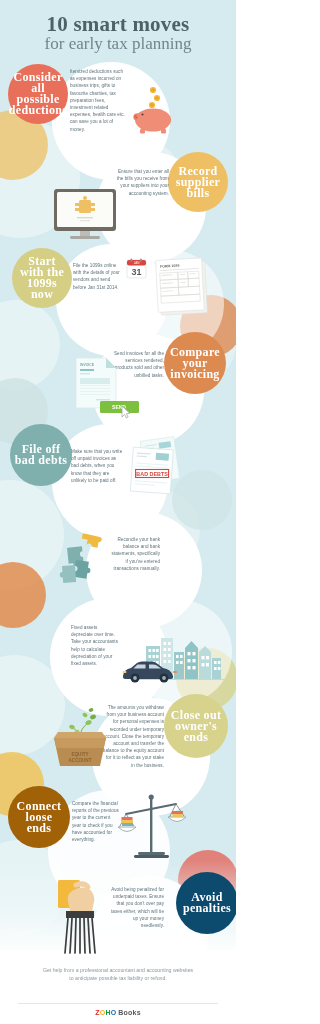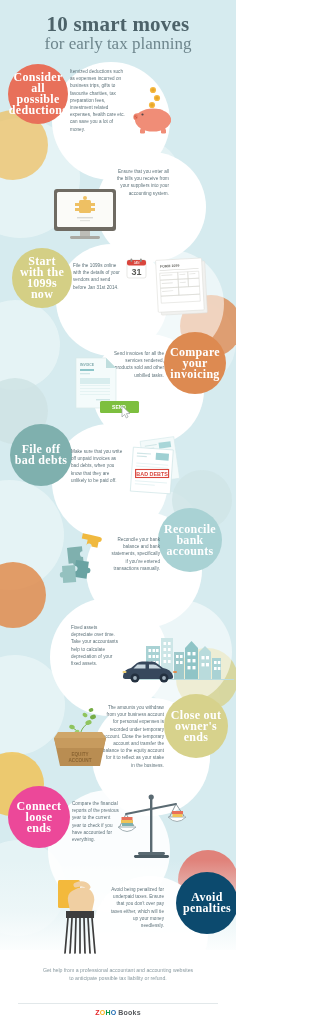--- a/index.html
+++ b/index.html
@@ -215,20 +215,21 @@
       <circle cx="5.6" cy="31.6" r="0.55" fill="#c9543f"></circle>
       <circle cx="11.5" cy="28.5" r="1.1" fill="#54454a"></circle>
       <path d="M26 23 L32 24 L28.5 28 Z" fill="#f08d77"></path>
       <rect x="9" y="43" width="5" height="4.5" rx="1.2" fill="#f08d77"></rect>
       <rect x="30" y="43" width="5" height="4.5" rx="1.2" fill="#f08d77"></rect>
       <path d="M37 31 q4 3 1 6" stroke="#f08d77" stroke-width="1.6" fill="none" stroke-linecap="round"></path>
     </svg>
   </div>
 
   <div class="disc" style="left:96px; top:152px; width:110px; height:110px;"></div>
+  <div class="badge" style="left:168px; top:152px; width:60px; height:60px; background:#eec063;">Record supplier bills</div>
   <div class="copy copy-r" style="left:113px; top:168px; width:56px;">Ensure that you enter all the bills you receive from your suppliers into your accounting system.</div>
   <div class="art" style="left:53px; top:188px;">
     <svg width="66" height="52" viewBox="0 0 66 52">
       <rect x="1" y="1" width="62" height="42" rx="3" fill="#6f6b63"></rect>
       <rect x="4" y="4" width="56" height="35" rx="1.5" fill="#fbfbf8"></rect>
       <rect x="26" y="12" width="12" height="13" rx="1.5" fill="#eec063"></rect>
       <rect x="22" y="15" width="4.5" height="3" fill="#eec063"></rect>
       <rect x="37.5" y="15" width="4.5" height="3" fill="#eec063"></rect>
       <rect x="22" y="20" width="4.5" height="3" fill="#eec063"></rect>
       <rect x="37.5" y="20" width="4.5" height="3" fill="#eec063"></rect>
@@ -328,21 +329,20 @@
           <rect x="12" y="33" width="33" height="8" fill="none" stroke="#d9453c" stroke-width="1.1"></rect>
           <text x="28.5" y="39.4" font-family="Liberation Sans, sans-serif" font-size="5.4" font-weight="bold" fill="#d9453c" text-anchor="middle">BAD DEBTS</text>
         </g>
         <rect x="12" y="45" width="32" height="1" fill="#e6f3f4"></rect>
         <rect x="12" y="48" width="20" height="1" fill="#e6f3f4"></rect>
       </g>
     </svg>
   </div>
 
   <div class="disc" style="left:86px; top:512px; width:116px; height:116px;"></div>
-  <div class="badge" style="left:158px; top:508px; width:64px; height:64px; background:#a9d2d4;">Reconcile bank accounts</div>
   <div class="copy copy-r" style="left:108px; top:536px; width:52px;">Reconcile your bank balance and bank statements, specifically if you've entered transactions manually.</div>
   <div class="art" style="left:58px; top:528px;">
     <svg width="62" height="62" viewBox="0 0 62 62">
       <g transform="translate(28,6) rotate(12)">
         <path d="M0 0 h11 a2.6 2.6 0 0 1 0 5.2 h0 v6 h-6 a2.6 2.6 0 0 0 -5.2 0 h0 v-6 h-6 v-5.2 Z" fill="#f0b93f" transform="translate(3,0)"></path>
       </g>
       <g transform="translate(8,20) rotate(-6)">
         <path d="M0 0 h12 v5 a2.8 2.8 0 0 0 0 5.6 v5.4 h-5 a2.8 2.8 0 0 1 -5.6 0 h-4.4 v-16 Z" fill="#7fb0ae" transform="translate(4,0)"></path>
       </g>
       <g transform="translate(18,32) rotate(8)">
@@ -436,21 +436,21 @@
       <ellipse cx="27" cy="32" rx="2.6" ry="2" fill="#9ccf6d" transform="rotate(-30 27 32)"></ellipse>
       <path d="M4 38 L56 38 L50 66 L10 66 Z" fill="#b98d52"></path>
       <path d="M4 38 L56 38 L53.5 48 L6.5 48 Z" fill="#c79b5e"></path>
       <path d="M8 32 L52 32 L56 38 L4 38 Z" fill="#cfa669"></path>
       <text x="30" y="56" font-family="Liberation Sans, sans-serif" font-size="4.6" font-weight="bold" fill="#8a6432" text-anchor="middle">EQUITY</text>
       <text x="30" y="62" font-family="Liberation Sans, sans-serif" font-size="4.6" font-weight="bold" fill="#8a6432" text-anchor="middle">ACCOUNT</text>
     </svg>
   </div>
 
   <div class="disc" style="left:48px; top:790px; width:122px; height:122px; opacity:0.9;"></div>
-  <div class="badge" style="left:8px; top:786px; width:62px; height:62px; background:#ec4899;">Connect loose ends</div>
+  <div class="badge" style="left:8px; top:786px; width:62px; height:62px; background:#a16207;">Connect loose ends</div>
   <div class="copy copy-l" style="left:72px; top:800px; width:48px;">Compare the financial reports of the previous year to the current year to check if you have accounted for everything.</div>
   <div class="art" style="left:116px; top:792px;">
     <svg width="72" height="68" viewBox="0 0 72 68">
       <rect x="34" y="6" width="2.4" height="54" fill="#5a6a72"></rect>
       <rect x="22" y="60" width="27" height="3" rx="1.4" fill="#5a6a72"></rect>
       <rect x="18" y="63" width="35" height="3" rx="1.4" fill="#4c5c64"></rect>
       <circle cx="35.2" cy="5" r="2.6" fill="#5a6a72"></circle>
       <path d="M10 22 L60 12" stroke="#5a6a72" stroke-width="2" stroke-linecap="round"></path>
       <path d="M10 22 L3 36 M10 22 L18 34" stroke="#6c7c84" stroke-width="0.8" fill="none"></path>
       <path d="M60 12 L53 26 M60 12 L68 24" stroke="#6c7c84" stroke-width="0.8" fill="none"></path>

